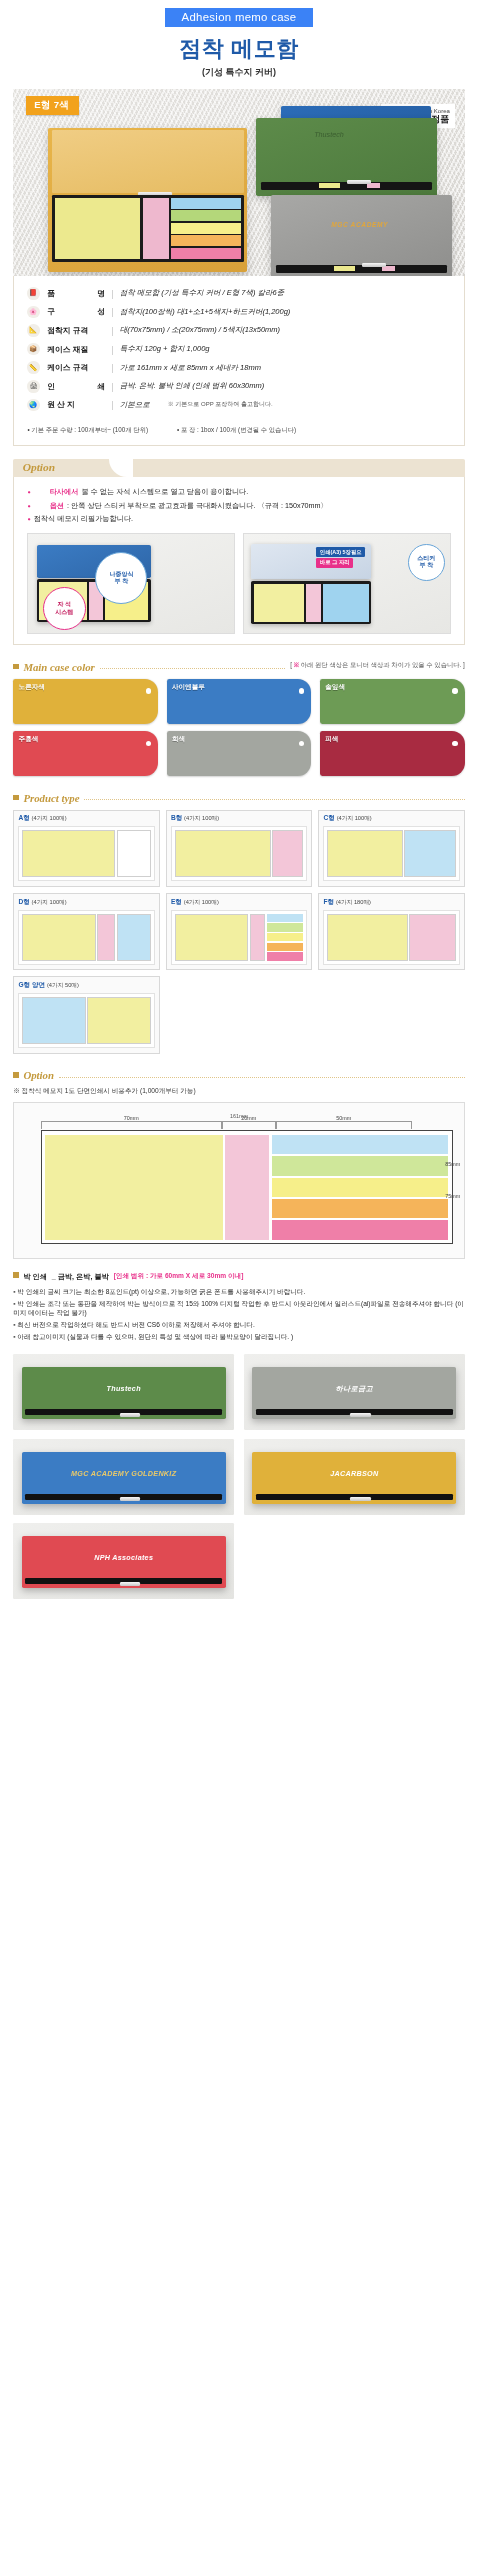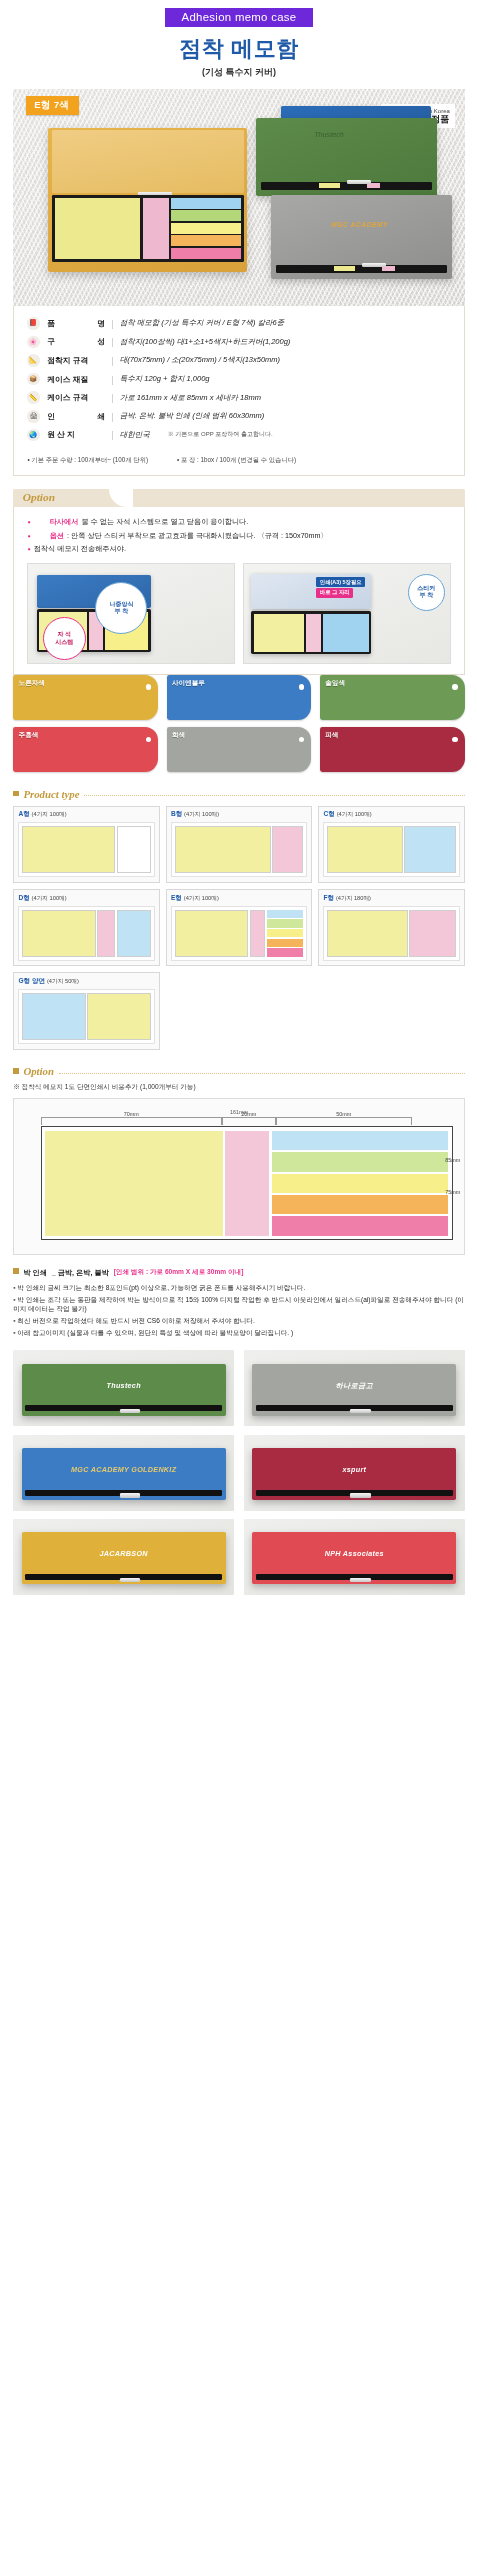--- a/index.html
+++ b/index.html
@@ -8,21 +8,21 @@
     background:#ffffff;
     font-family:"Liberation Sans", sans-serif;
     color:#333;
   }
   .page { width:478px; position:relative; }
 
   
   .hdr { text-align:center; padding-top:8.4px; }
   .hdr-eng {
     display:inline-block;
-    background:#6d28d9;
+    background:#3b82f6;
     color:#ffffff;
     font-size:11.4px;
     letter-spacing:0.3px;
     padding:3px 17px 3.6px;
     font-family:"Liberation Sans", sans-serif;
   }
   .hdr-kor {
     margin-top:6.6px;
     font-size:22px;
     font-weight:bold;
@@ -32,21 +32,21 @@
   .hdr-sub {
     margin-top:2.4px;
     font-size:9px;
     color:#333;
     font-weight:bold;
   }
 
   
   .hero {
     margin:9.6px 13.2px 0;
-    height:217px;
+    height:187px;
     position:relative;
     overflow:hidden;
     background:
       repeating-linear-gradient(117deg, rgba(255,255,255,.55) 0 1.8px, rgba(0,0,0,.018) 1.8px 4.2px),
       repeating-linear-gradient(62deg, rgba(255,255,255,.5) 0 1.2px, rgba(0,0,0,.02) 1.2px 3.6px),
       linear-gradient(160deg,#eceae6 0%,#e6e4e0 45%,#dedcd8 100%);
   }
   .badge-type {
     position:absolute; left:13.2px; top:7.2px;
     background:#f2a21c; color:#fff;
@@ -380,21 +380,21 @@
         <span class="bar">|</span>
         <span class="val">금박. 은박. 불박 인쇄 (인쇄 범위 60x30mm)</span>
       </div>
       <div class="info-row">
         <span class="ico">🌏</span>
         <span class="lbl">
             <span>원 산 지</span>
             <span></span>
           </span>
         <span class="bar">|</span>
-        <span class="val">대한민국</span>
+        <span class="val">기본으로</span>
         <span class="val-note">※ 기본으로 OPP 포장하여 출고합니다.</span>
       </div>
     </div>
     <div class="info-foot">
       <span>• 기본 주문 수량 : 100개부터~ (100개 단위)</span>
       <span>• 포   장 : 1box / 100개 (변경될 수 있습니다)</span>
     </div>
   </div>
 
   <div class="sec-tan">
@@ -407,21 +407,21 @@
       <span class="q-em">타사에서</span>
       <span> 볼 수 없는 자석 시스템으로 열고 닫음이 용이합니다.</span>
     </div>
     <div class="q-line">
       <span class="q-dot">●</span>
       <span class="q-em">옵션</span>
       <span> : 안쪽 상단 스티커 부착으로 광고효과를 극대화시켰습니다. 〈규격 : 150x70mm〉</span>
     </div>
     <div class="q-line">
       <span class="q-dot">●</span>
-      <span>점착식 메모지 전송해주셔야.</span>
+      <span>점착식 메모지 리필가능합니다.</span>
     </div>
 
     <div class="q-imgs">
       <div class="q-card">
         <div class="mini-case" style="left:8.4px;top:10.8px;width:114px;height:32.5px;background:linear-gradient(160deg,#3b7cc4,#2e66a8);"></div>
         <div class="mini-case" style="left:8.4px;top:45px;width:114px;height:43px;background:#1b1b1b;padding:2.4px;display:flex;gap:1.8px;">
           <span style="flex:0 0 44%;background:#f2efa0"></span>
           <span style="flex:0 0 13%;background:#f3c6d8"></span>
           <span style="flex:1;background:#f6ef8a"></span>
         </div>
@@ -438,20 +438,28 @@
           <span style="flex:0 0 44%;background:#f2efa0"></span>
           <span style="flex:0 0 13%;background:#f3c6d8"></span>
           <span style="flex:1;background:#9fd3ef"></span>
         </div>
         <div class="bubble" style="right:4.8px;top:9.6px;width:37px;height:37px;white-space:pre-line;">스티커
 부 착</div>
       </div>
     </div>
   </div>
 
+  <div class="sec-dot">
+    <span class="sq"></span>
+    <span class="name">Main case color</span>
+    <span class="dots"></span>
+    <span class="sec-note">
+      <span>[ </span><b>※</b><span> 아래 원단 색상은 모니터 색상과 차이가 있을 수 있습니다. ]</span>
+    </span>
+  </div>
   <div class="sw-grid">
     <div class="sw" style="background:#e0b13a">
       <span class="nm">노른자색</span>
         <span class="hole"></span>
       </div>
     <div class="sw" style="background:#3b7cc4">
       <span class="nm">사이엔블루</span>
         <span class="hole"></span>
       </div>
     <div class="sw" style="background:#6d9b55">
@@ -617,27 +625,20 @@
         </div>
     </div>
     <div class="gcard">
       <div class="gcase" style="background:#3b7cc4">
           <div class="band"></div>
           <div class="cl"></div>
         <div class="glogo" style="color:#e8c96a">MGC ACADEMY GOLDENKIZ</div>
         </div>
     </div>
     <div class="gcard">
-      <div class="gcase" style="background:#a82b41">
-          <div class="band"></div>
-          <div class="cl"></div>
-        <div class="glogo" style="color:#ffffff">xspurt</div>
-        </div>
-    </div>
-    <div class="gcard">
       <div class="gcase" style="background:#e0b13a">
           <div class="band"></div>
           <div class="cl"></div>
         <div class="glogo" style="color:#ffffff">JACARBSON</div>
         </div>
     </div>
     <div class="gcard">
       <div class="gcase" style="background:#e04a52">
           <div class="band"></div>
           <div class="cl"></div>

